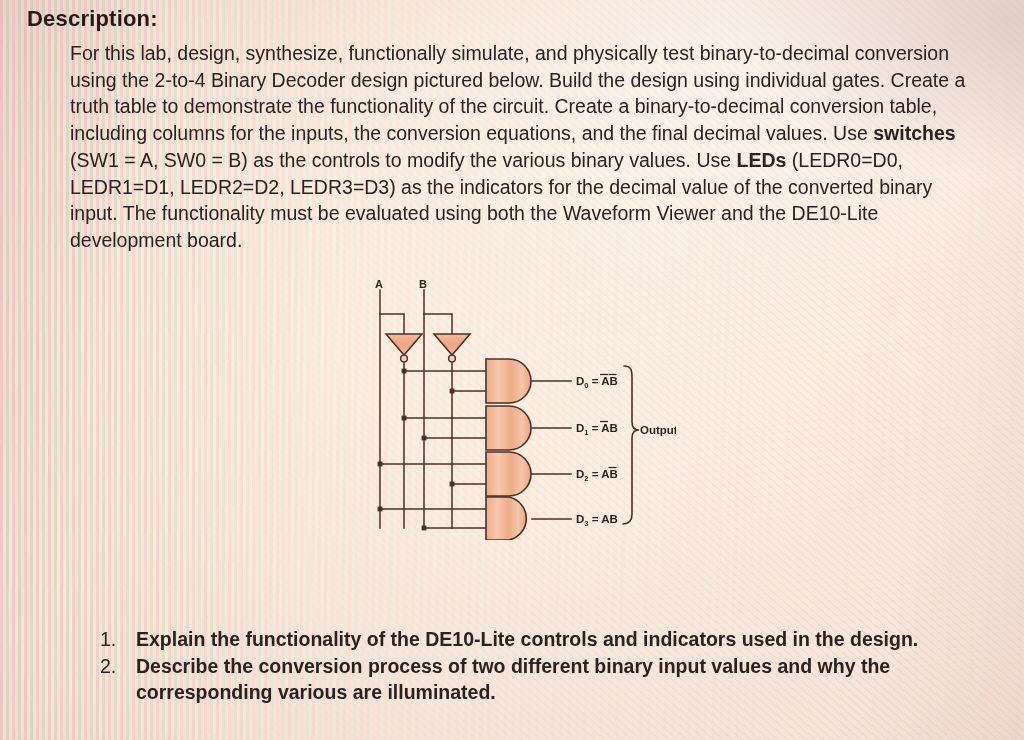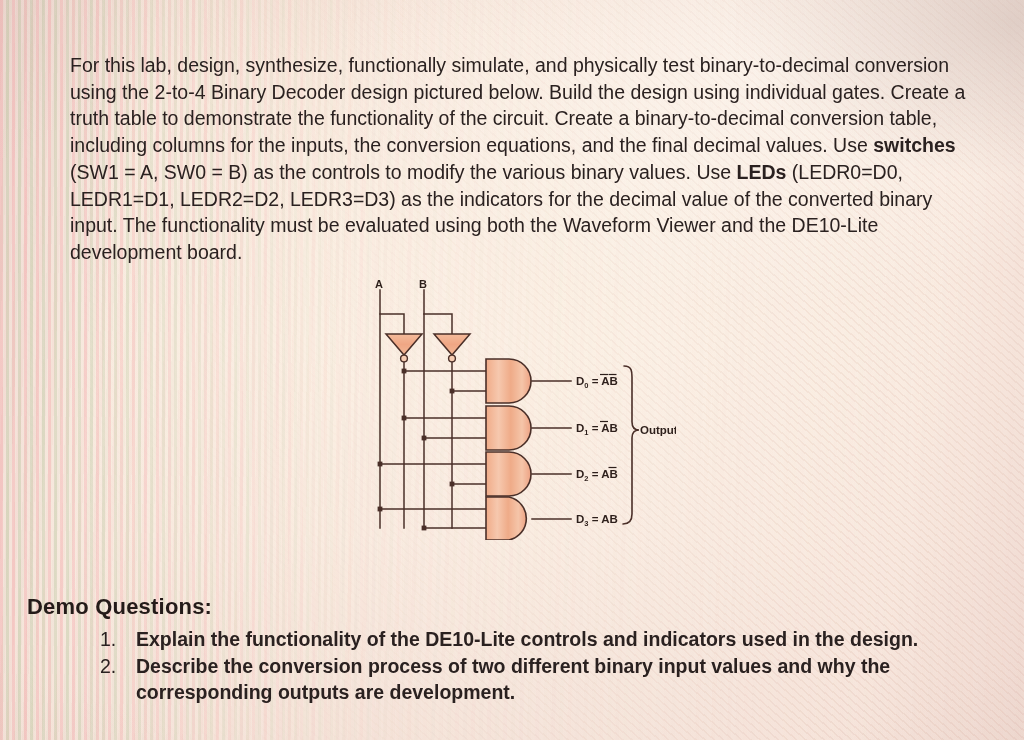--- a/index.html
+++ b/index.html
@@ -104,21 +104,21 @@
     font-size: 22px;
     letter-spacing: 0.2px;
     color: #241b19;
   }
   #desc-heading { left: 27px; top: 6px; }
   #demo-heading { left: 27px; top: 594px; }
 
   #desc-body {
     position: absolute;
     left: 70px;
-    top: 52px;
+    top: 40px;
     width: 905px;
     font-size: 19.5px;
     line-height: 26.7px;
     color: #2a2120;
   }
   #desc-body b { font-weight: bold; }
 
   #demo-list {
     position: absolute;
     left: 100px;
@@ -153,33 +153,33 @@
 
 <div id="page">
   <div id="moire-left"></div>
   <div id="moire-all"></div>
   <div id="weave"></div>
   <div id="vignette"></div>
 </div>
 
 <div id="content">
 
+  <div class="heading" id="desc-heading">Description:</div>
 
   <div id="desc-body"><span>For this lab, design, synthesize, functionally simulate, and physically test binary-to-decimal conversion using the 2-to-4 Binary Decoder design pictured below. Build the design using individual gates. Create a truth table to demonstrate the functionality of the circuit. Create a binary-to-decimal conversion table, including columns for the inputs, the conversion equations, and the final decimal values. Use </span><b>switches</b><span> (SW1 = A, SW0 = B) as the controls to modify the various binary values. Use </span><b>LEDs</b><span> (LEDR0=D0, LEDR1=D1, LEDR2=D2, LEDR3=D3) as the indicators for the decimal value of the converted binary input. The functionality must be evaluated using both the Waveform Viewer and the DE10-Lite development board.</span></div>
 
-  <div class="heading" id="demo-heading">Demo Questions:</div>
 
   <div id="demo-list">
     <div class="demo-item">
       <span class="demo-num">1.</span>
       <span class="demo-txt">Explain the functionality of the DE10-Lite controls and indicators used in the design.</span>
     </div>
     <div class="demo-item">
       <span class="demo-num">2.</span>
-      <span class="demo-txt">Describe the conversion process of two different binary input values and why the corresponding outputs are development.</span>
+      <span class="demo-txt">Describe the conversion process of two different binary input values and why the corresponding various are illuminated.</span>
     </div>
   </div>
 
   <div id="figure">
     <svg width="310" height="262" viewBox="0 0 310 262" xmlns="http://www.w3.org/2000/svg">
       <defs>
         <linearGradient id="gateGrad" x1="0" y1="0" x2="1" y2="0">
           <stop offset="0%" stop-color="#f0ab88"></stop>
           <stop offset="28%" stop-color="#f6c8ae"></stop>
           <stop offset="55%" stop-color="#efab88"></stop>

